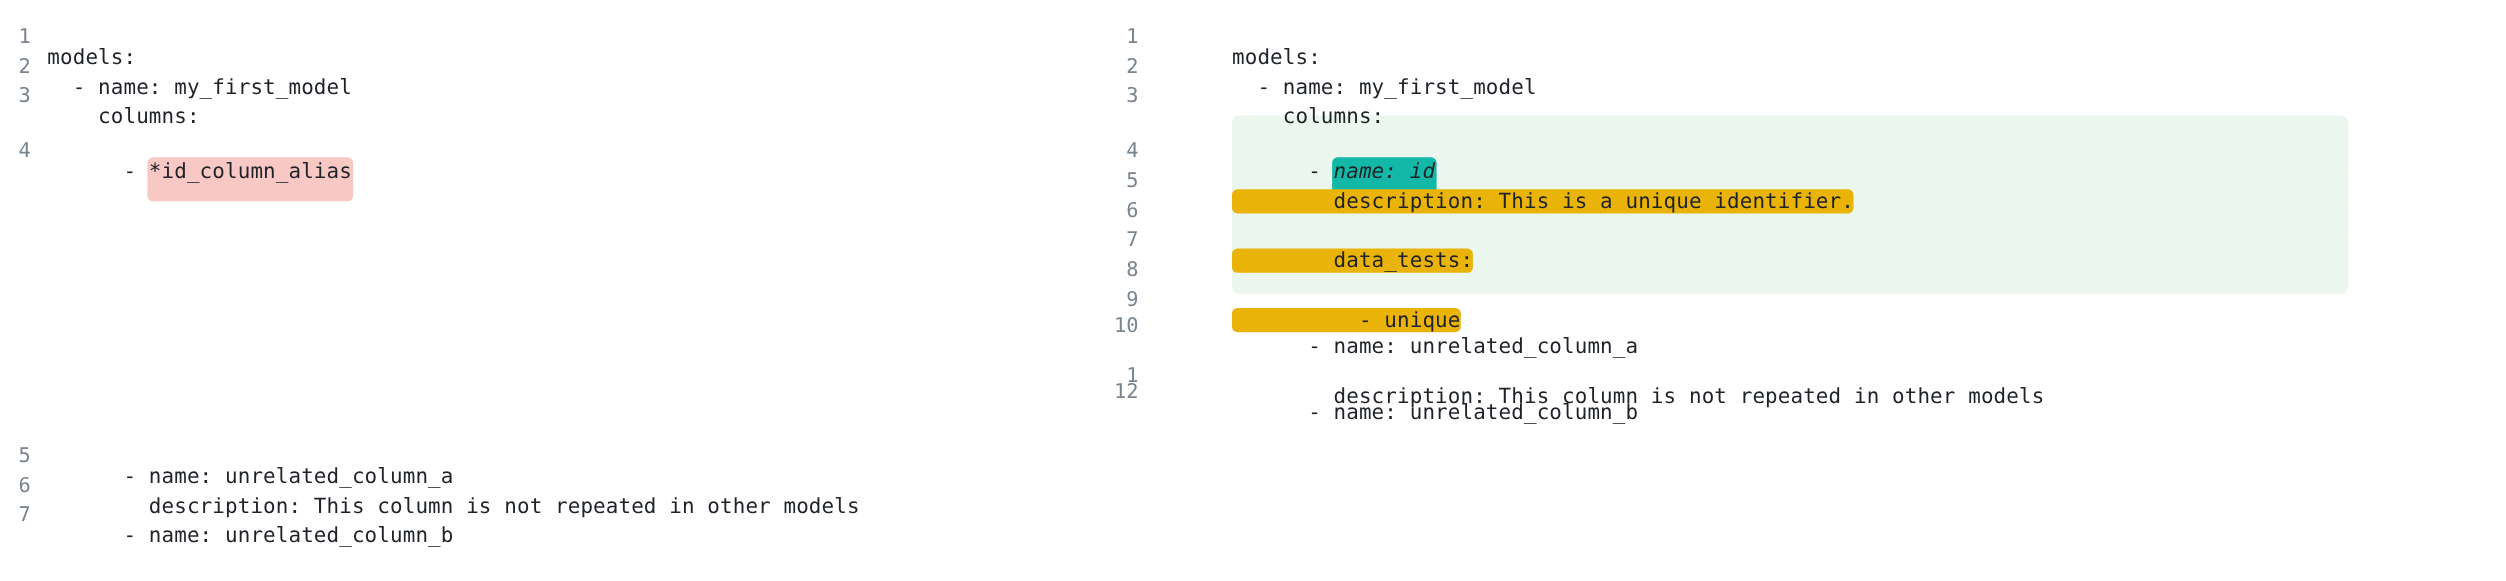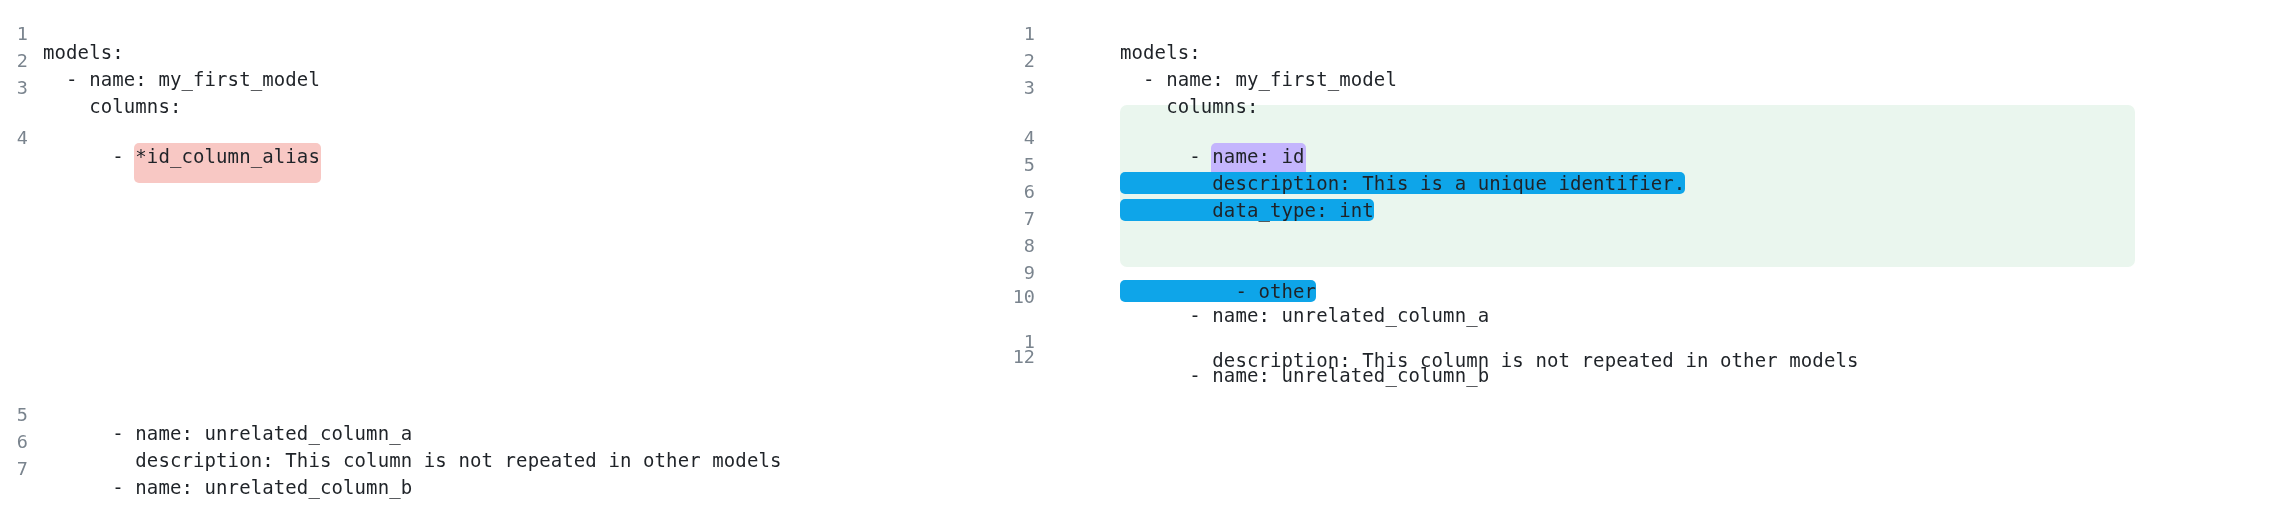--- a/index.html
+++ b/index.html
@@ -71,25 +71,25 @@
   .band-top    { border-top-left-radius: 7px;  border-top-right-radius: 7px; }
   .band-bottom { border-bottom-left-radius: 7px; border-bottom-right-radius: 7px; }
 
   
   .hl {
     border-radius: 5px;
     padding: 2px 1px 16px 1px;
     margin: 0 -1px;
   }
   .hl-del { background: #f8c8c4; }
-  .hl-add { background: #c4b5fd; }
+  .hl-add { background: #14b8a6; font-style: italic; }
 
   
   .hl-full {
-    background: #0ea5e9;
+    background: #eab308;
     border-radius: 5px;
   }
 
   
   .filler {
     position: absolute;
     background: #ecedef;
     left: 43px;
     right: 1000px;
     border-bottom-left-radius: 7px;
@@ -171,34 +171,34 @@
       <span class="code"><span>      - </span><span class="hl hl-add">name: id</span></span>
     </div>
 
     <div class="row" style="top:132px;">
       <span class="gutter">5</span>
       <span class="code"><span class="hl-full">        description: This is a unique identifier.</span></span>
     </div>
 
     <div class="row" style="top:159px;">
       <span class="gutter">6</span>
-      <span class="code"><span class="hl-full">        data_type: int</span></span>
     </div>
 
     <div class="row" style="top:186px;">
       <span class="gutter">7</span>
+      <span class="code"><span class="hl-full">        data_tests:</span></span>
     </div>
 
     <div class="row" style="top:213px;">
       <span class="gutter">8</span>
     </div>
 
     <div class="row" style="top:240px;">
       <span class="gutter">9</span>
-      <span class="code"><span class="hl-full">          - other</span></span>
+      <span class="code"><span class="hl-full">          - unique</span></span>
     </div>
 
     <div class="row" style="top:264px;">
       <span class="gutter">10</span>
       <span class="code">      - name: unrelated_column_a</span>
     </div>
 
     <div class="row" style="top:309px;">
       <span class="gutter">1</span>
       <span class="code">        description: This column is not repeated in other models</span>

